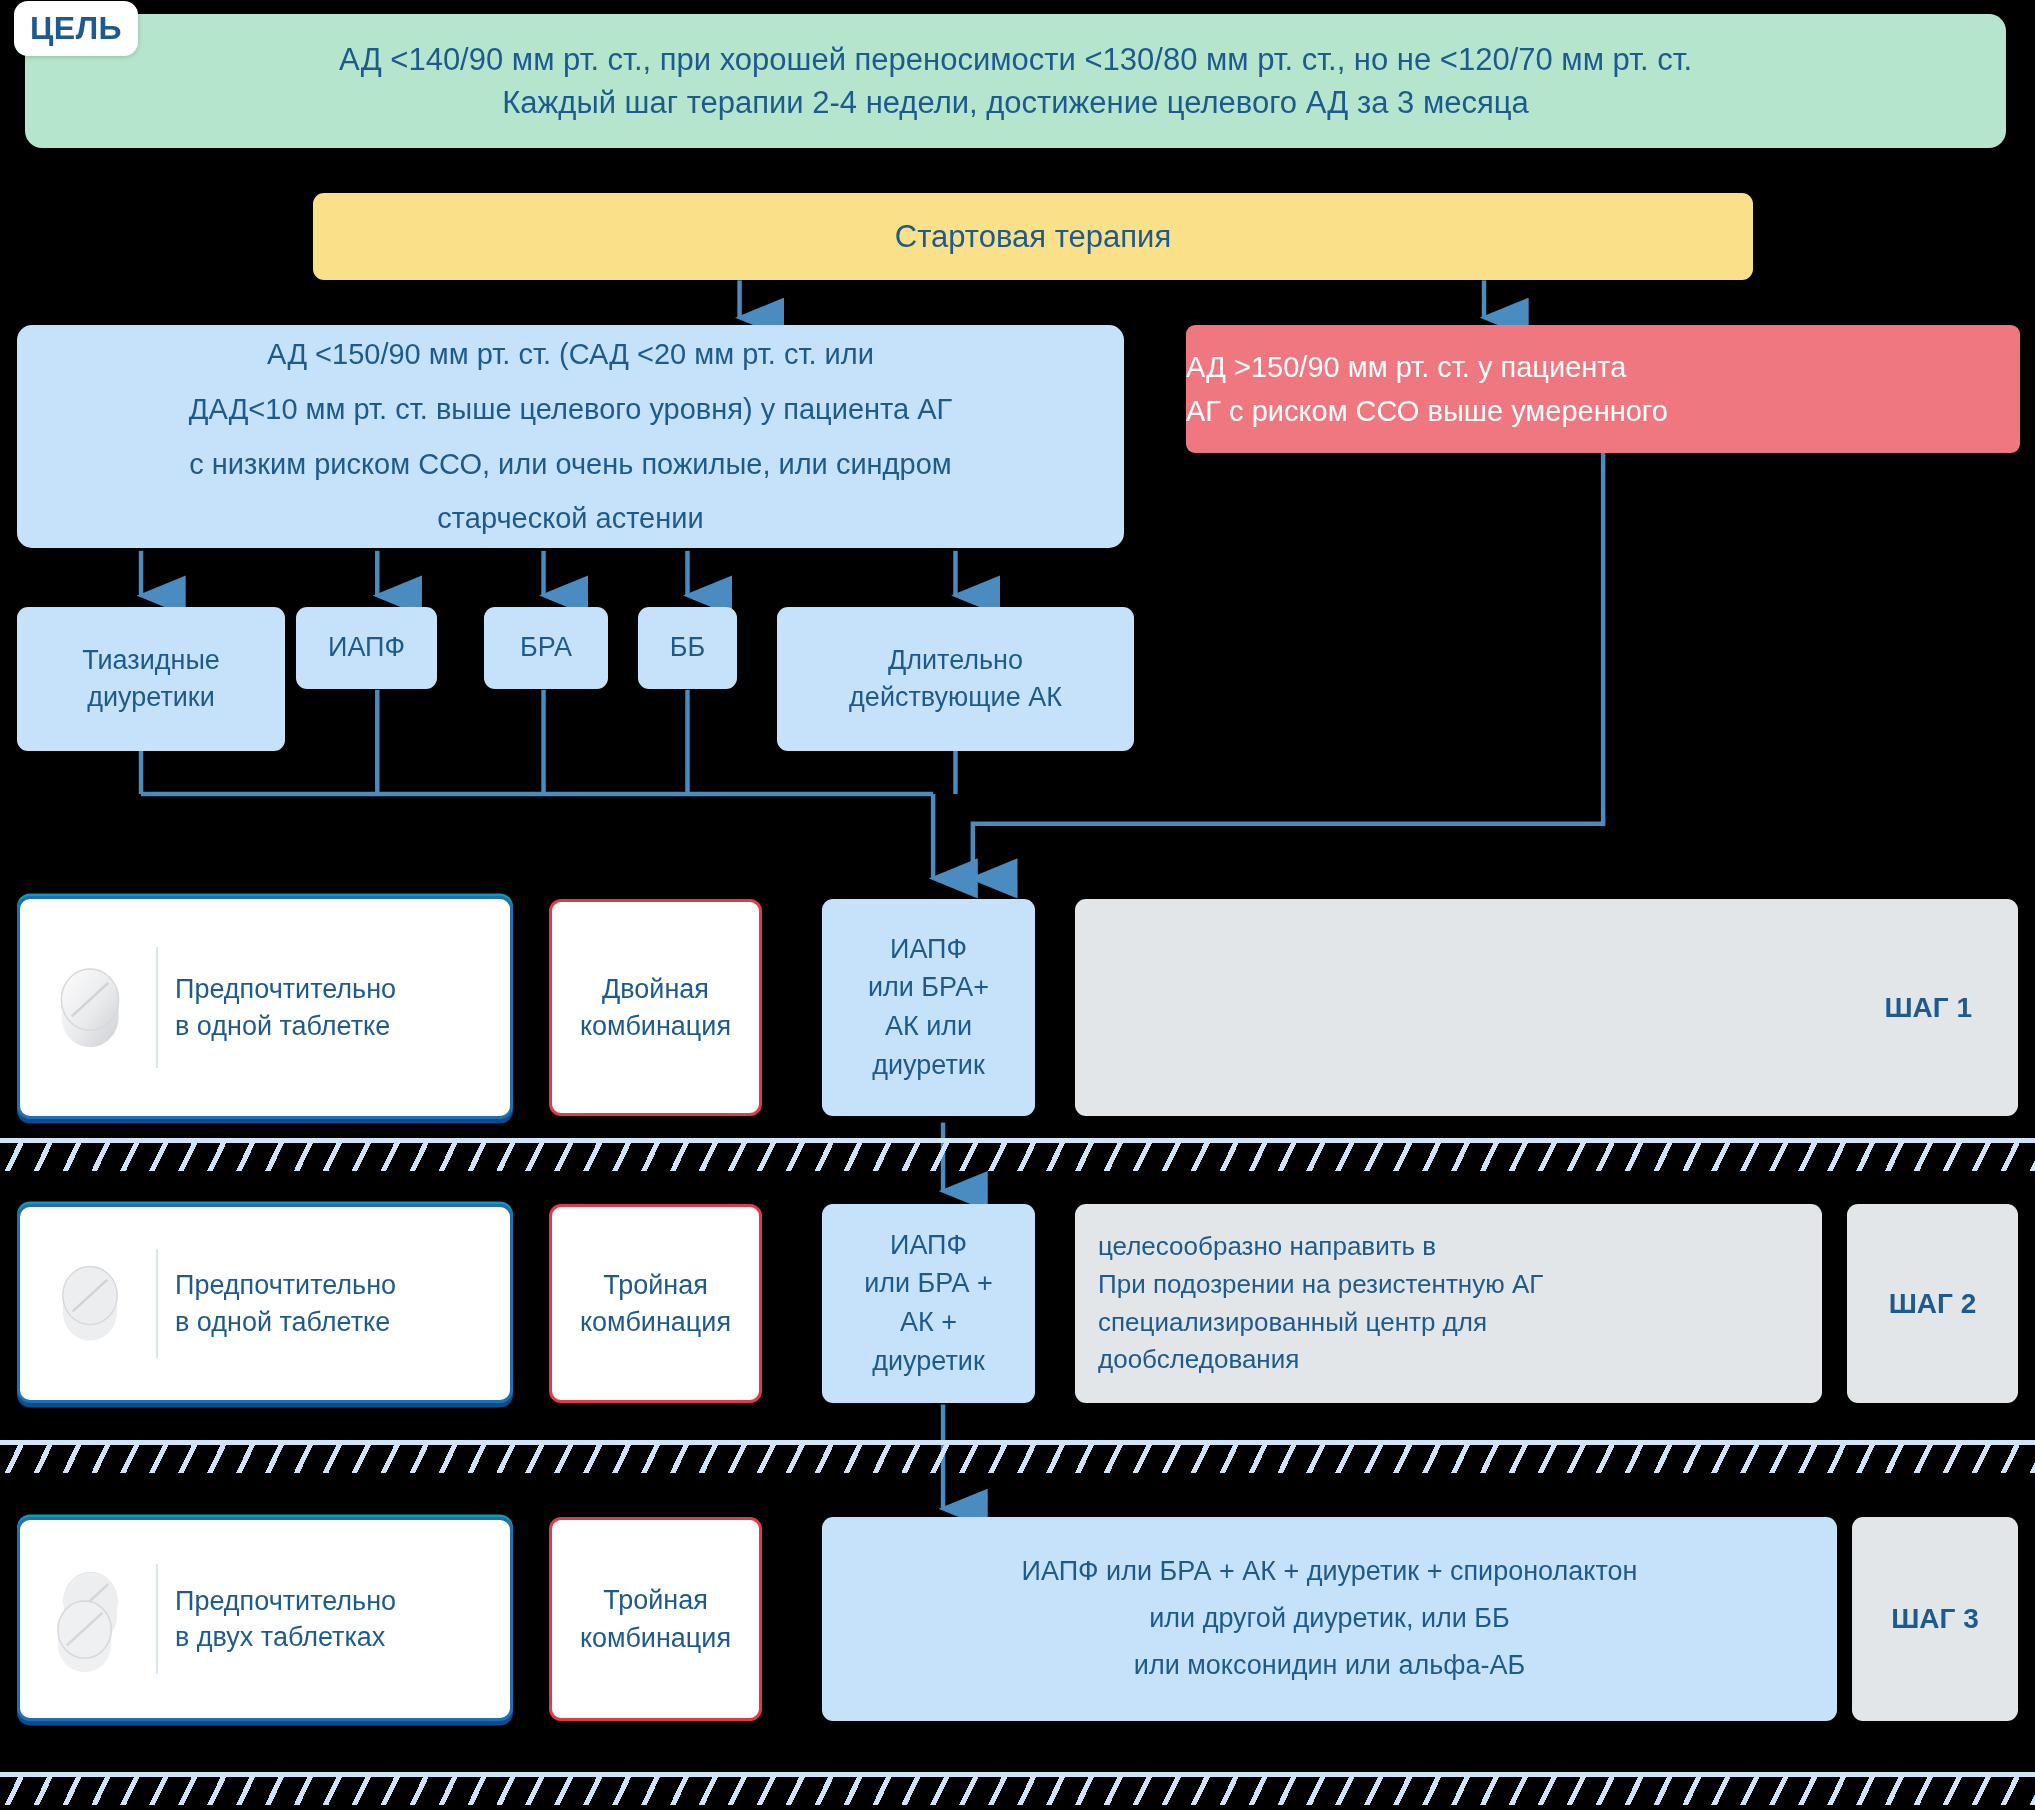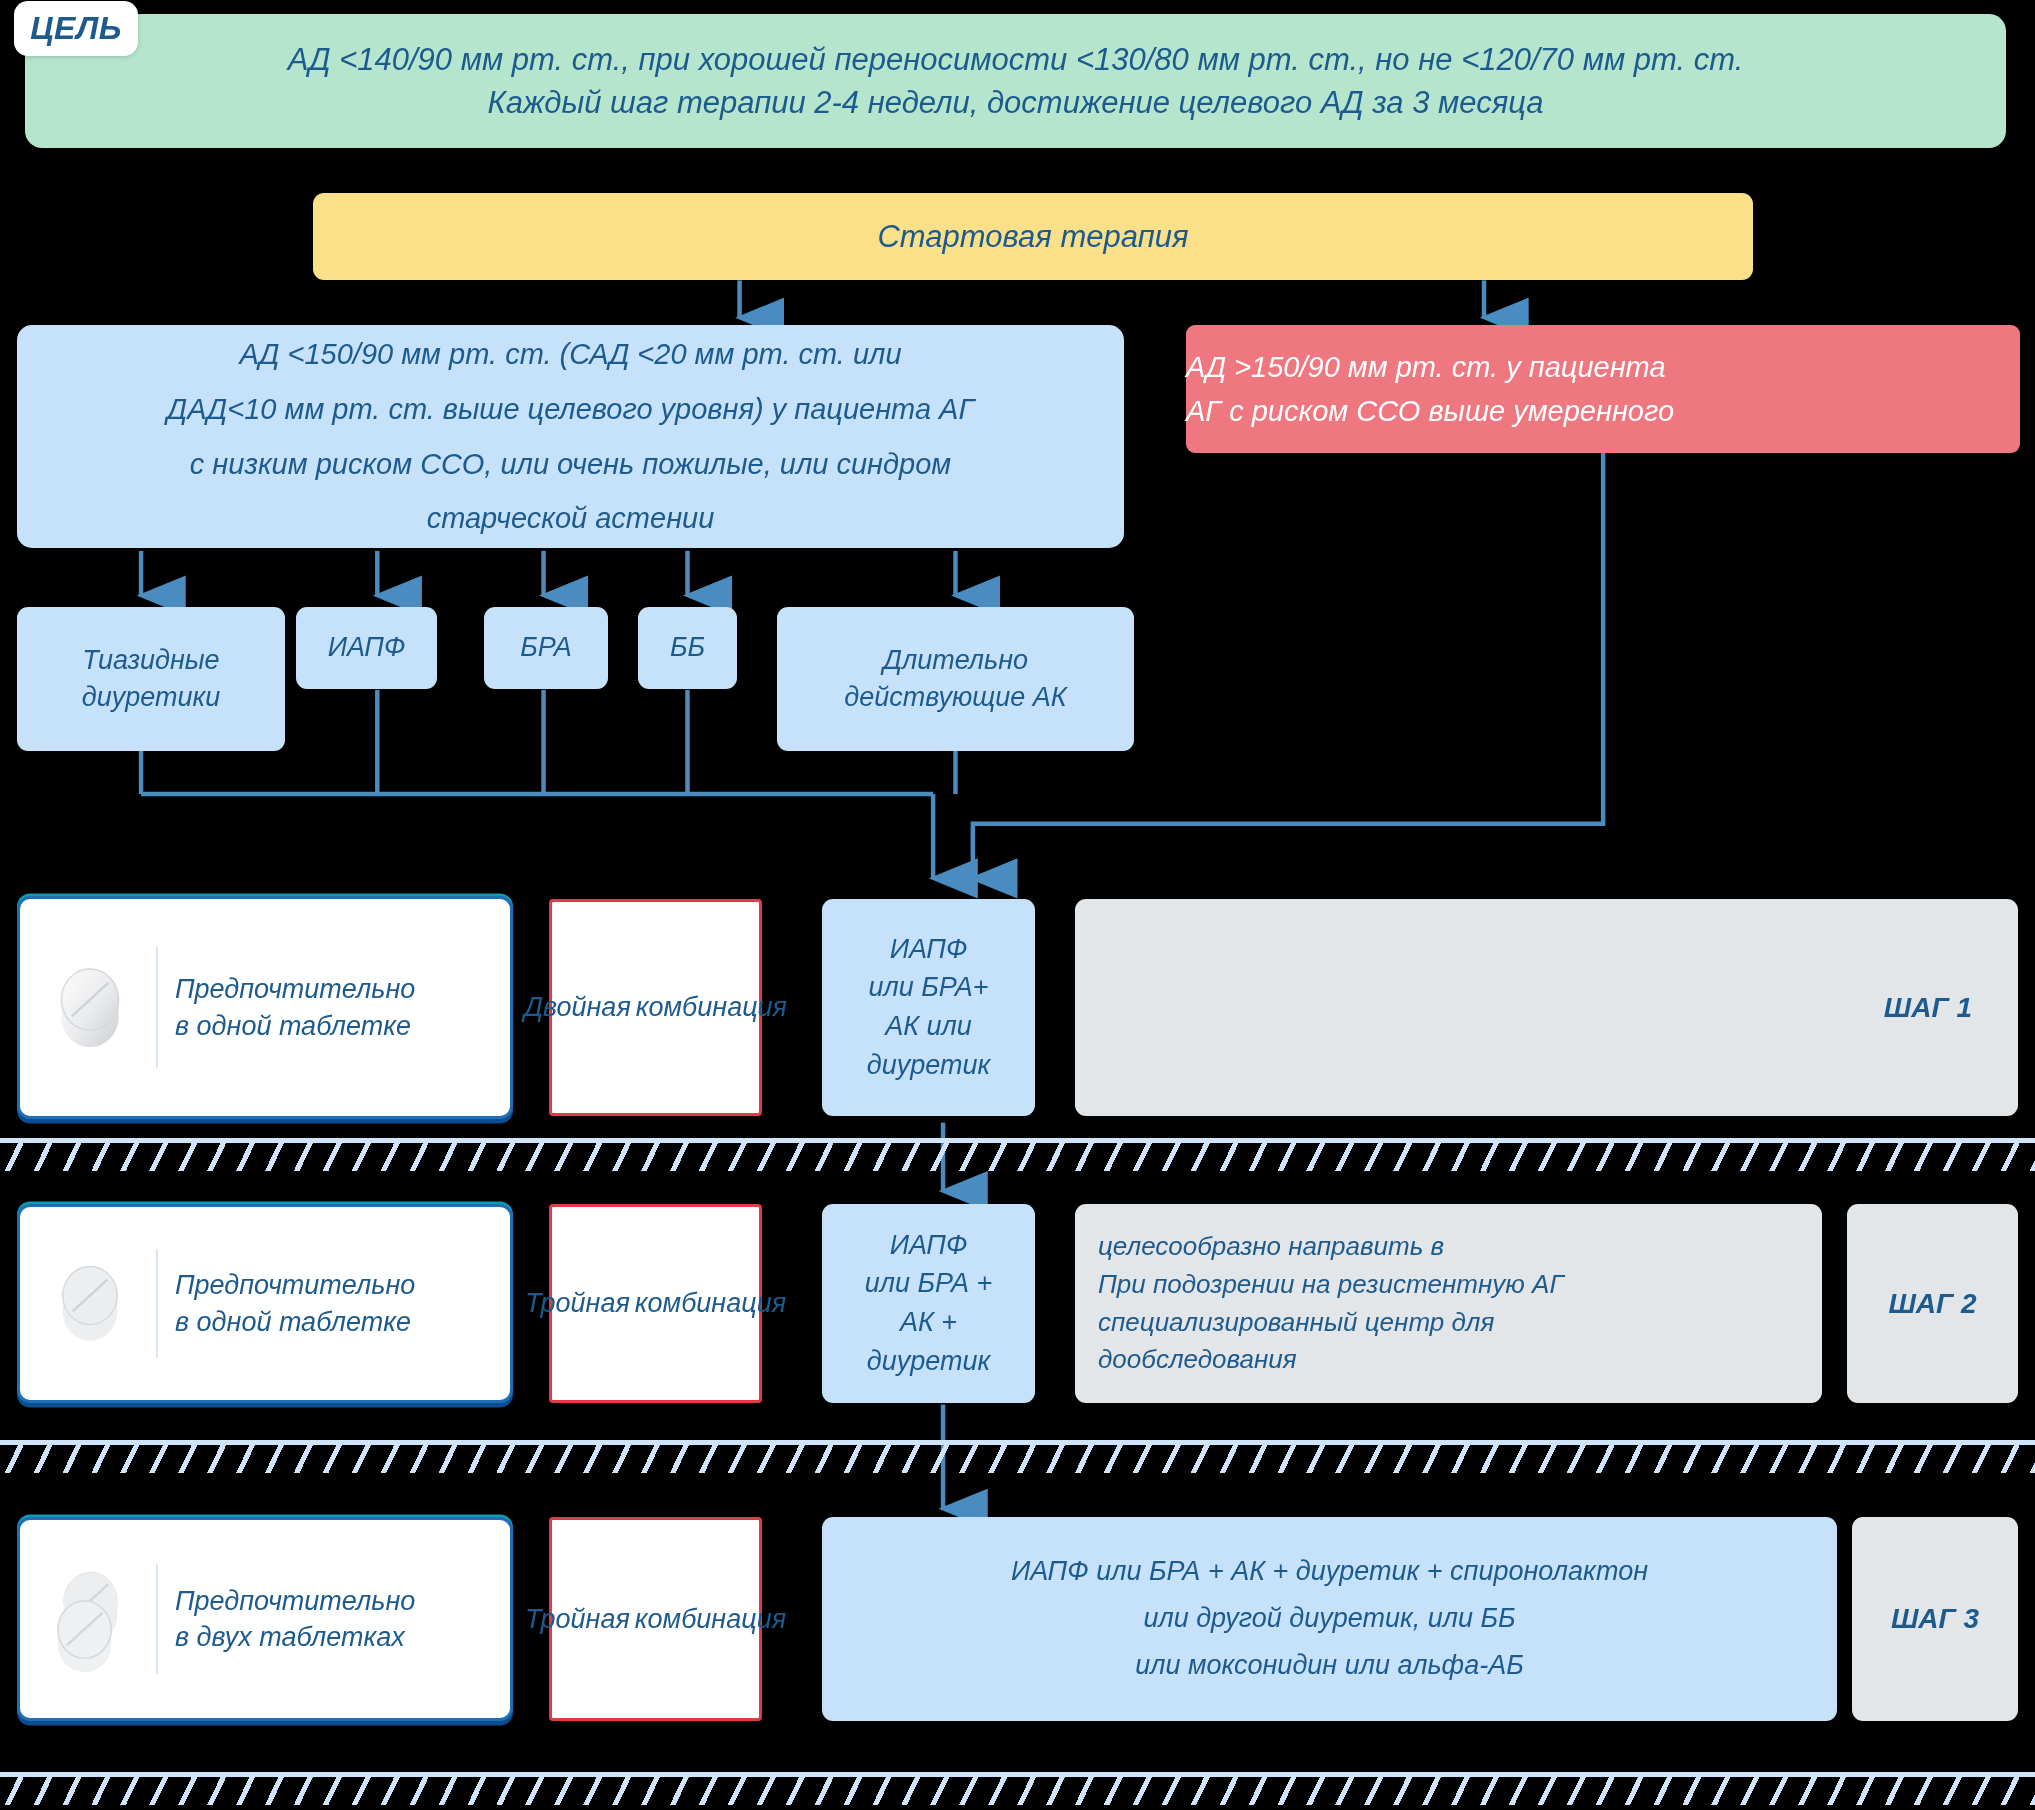--- a/index.html
+++ b/index.html
@@ -2,21 +2,21 @@
 <html style="font-size:8px"><head>
 <meta charset="utf-8">
 <style>
   * { box-sizing: border-box; margin: 0; padding: 0; }
   html, body {
     width: 2035px; height: 1810px;
     background: #000000;
     font-family: "Liberation Sans", sans-serif;
     overflow: hidden;
   }
-  #stage { position: relative; width: 2035px; height: 1810px; font-style: italic; }
+  #stage { position: relative; width: 2035px; height: 1810px; }
 
   
   .goal-band {
     position: absolute; left: 25px; top: 14px;
     width: 1981px; height: 134px;
     background: #b5e6cd; border-radius: 17px;
     display: flex; flex-direction: column;
     align-items: center; justify-content: center;
     gap: 7px;
   }
@@ -96,22 +96,22 @@
     display: flex; align-items: center; padding-left: 20px;
   }
   .pill-wrap { width: 99px; display: flex; align-items: center; justify-content: center; }
   .divider-v { width: 2px; height: 56%; background: #d9e6ef; margin: 0 17px; }
   .card-pref .txt {
     color: #1d5a8e; font-size: 27px; line-height: 1.35; white-space: nowrap;
   }
 
   .card-combo {
     position: absolute; background: #ffffff;
-    border: 3px solid #e23b47; border-radius: 4px;
-    display: flex; flex-direction: row;
+    border: 3px solid #e23b47; border-radius: 12px;
+    display: flex; flex-direction: column;
     align-items: center; justify-content: center; gap: 5px;
   }
   .card-combo .ln { color: #1d5a8e; font-size: 27px; line-height: 1.2; white-space: nowrap; }
 
   .card-drugs {
     position: absolute; background: #c5e2fa; border-radius: 11px;
     display: flex; flex-direction: column;
     align-items: center; justify-content: center; gap: 5px;
   }
   .card-drugs .ln { color: #1d5a8e; font-size: 27px; line-height: 1.25; white-space: nowrap; }

